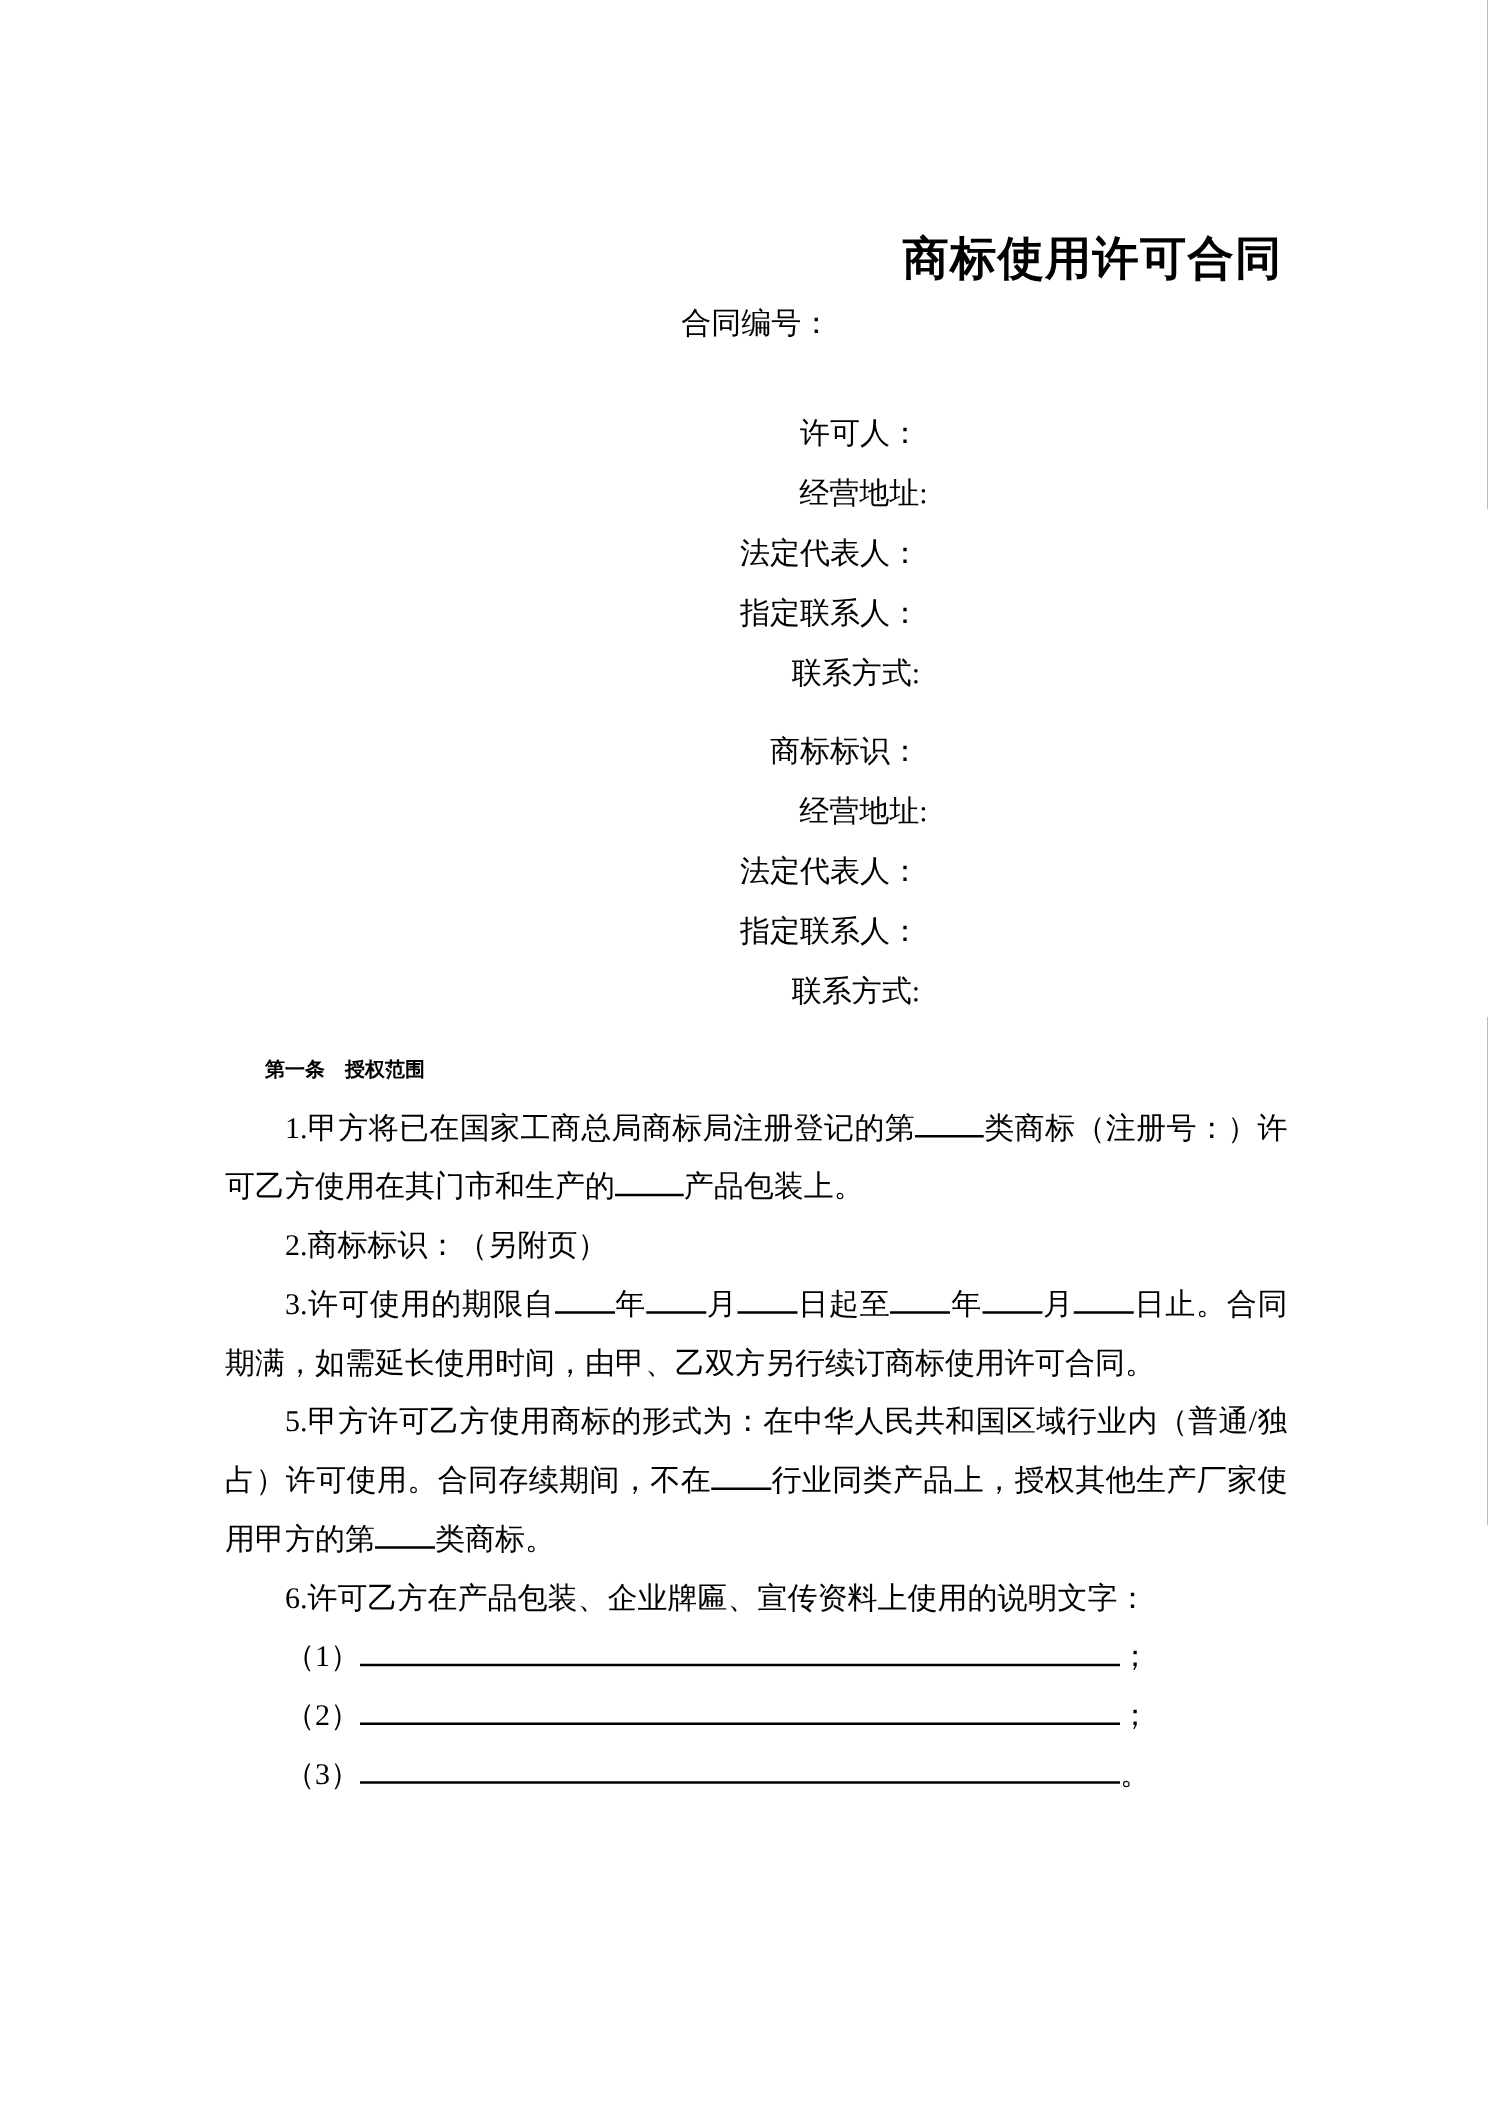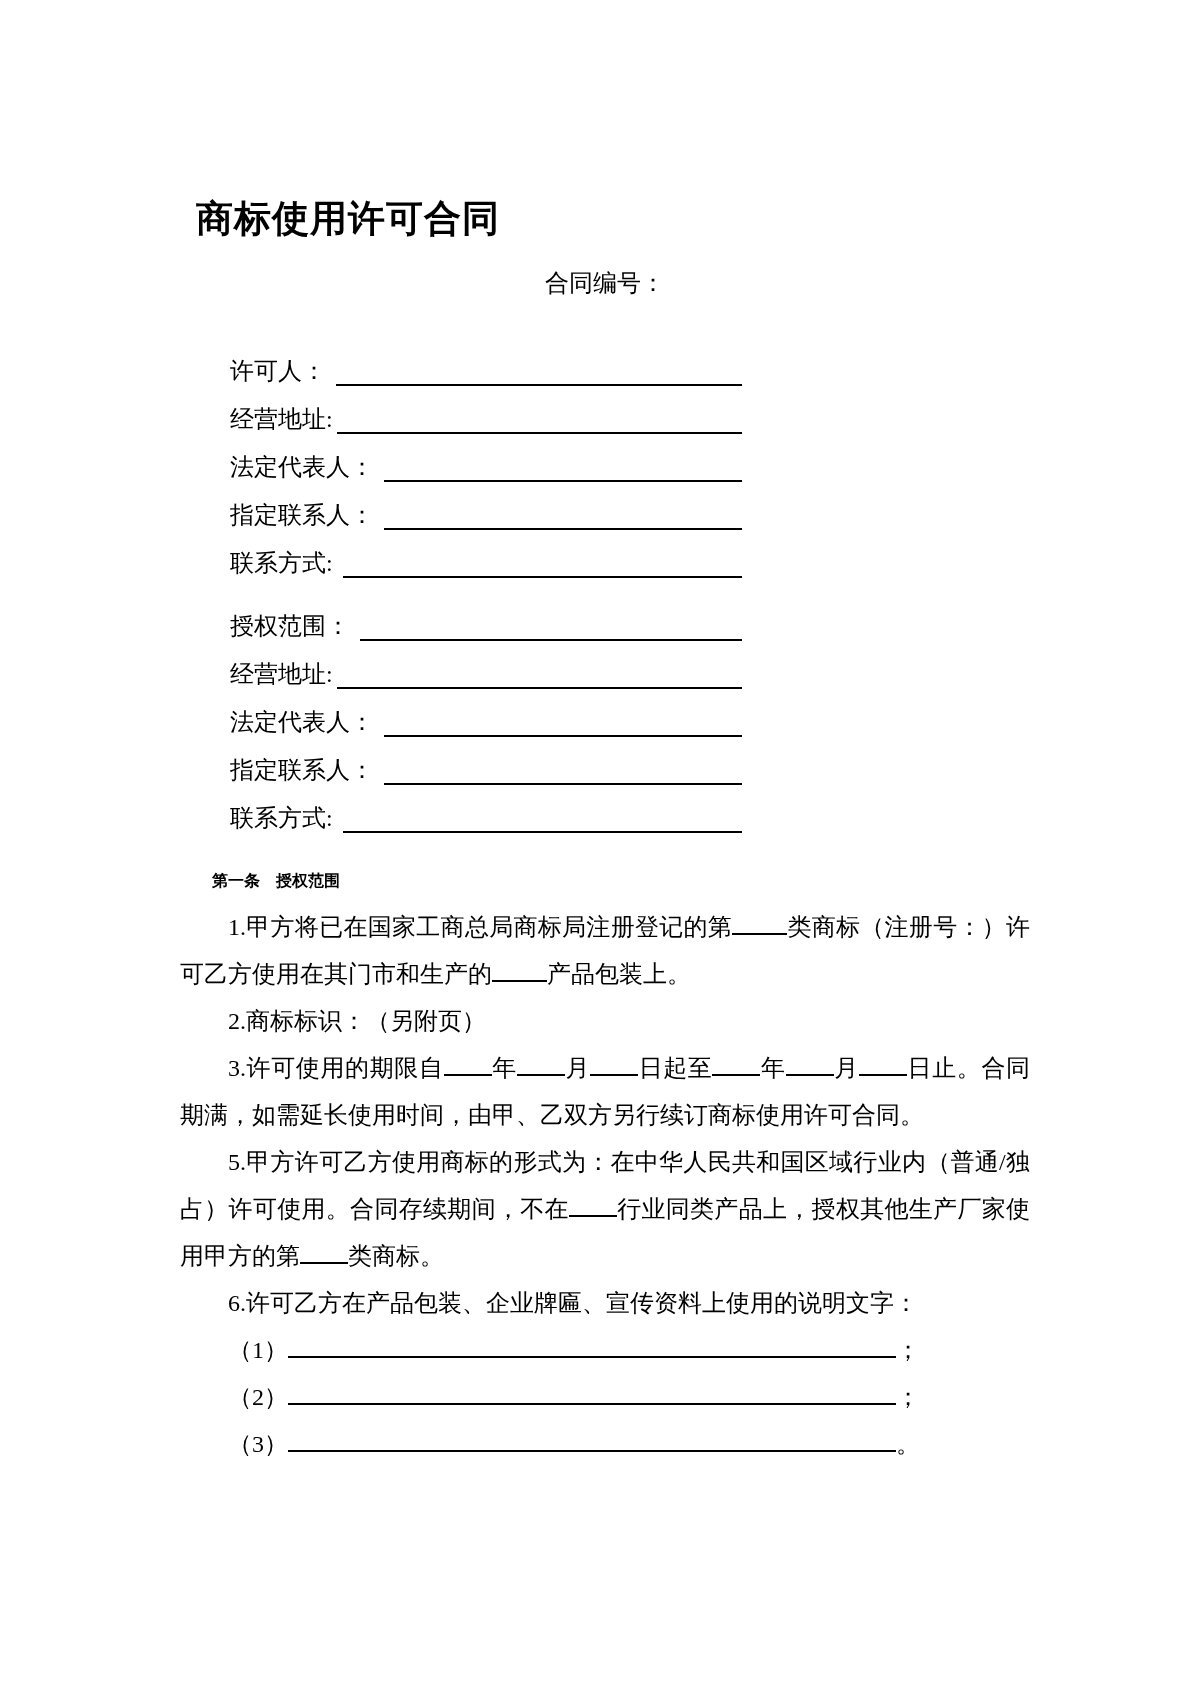--- a/index.html
+++ b/index.html
@@ -4,29 +4,29 @@
 <style>
   html,body{margin:0;padding:0;background:#888;}
   .page{
     width:1190px;height:1683px;margin:0 auto;background:#ffffff;color:#000;
     font-family:"Liberation Serif","DejaVu Serif",serif;
     font-size:24px;line-height:47px;
     position:relative;overflow:hidden;box-sizing:border-box;
     padding:0 160px 0 180px;
   }
   .title{
-    padding-top:178px;margin:16px;text-align:left;
+    padding-top:178px;margin:4px;text-align:right;
     font-family:"Liberation Sans","DejaVu Sans",sans-serif;
     font-size:37px;font-weight:700;line-height:50px;letter-spacing:1px;
   }
   .contract-no{text-align:center;line-height:47px;}
   .party-block{margin-left:50px;width:512px;}
   .party-block.first{margin-top:40px;}
   .party-block.second{margin-top:15px;}
-  .field-row{display:flex;height:48px;align-items:flex-end;}
+  .field-row{display:flex;height:48px;align-items:flex-end;flex-direction:column;}
   .field-label{white-space:pre;line-height:48px;}
   .field-fill{flex:1;border-bottom:2px solid #000;margin-bottom:9px;margin-left:4px;}
   .intro{margin:15px 0 0 0;text-indent:2em;text-align:justify;}
   .clause-heading{
     margin:15px 0 0 0;text-indent:2em;font-size:16px;font-weight:700;
     line-height:47px;
   }
   .clause{margin:0;text-indent:2em;text-align:justify;font-family:Liberation Serif, serif;}
   .blank{
     display:inline-block;height:4px;border-bottom:2px solid #000;
@@ -60,21 +60,21 @@
         <span class="field-fill"></span>
       </div>
       <div class="field-row">
         <span class="field-label">联系方式: </span>
         <span class="field-fill"></span>
       </div>
     </section>
 
   <section class="party-block second" id="licensee-block">
       <div class="field-row">
-        <span class="field-label">授权范围： </span>
+        <span class="field-label">商标标识： </span>
         <span class="field-fill"></span>
       </div>
       <div class="field-row">
         <span class="field-label">经营地址:</span>
         <span class="field-fill"></span>
       </div>
       <div class="field-row">
         <span class="field-label">法定代表人： </span>
         <span class="field-fill"></span>
       </div>

